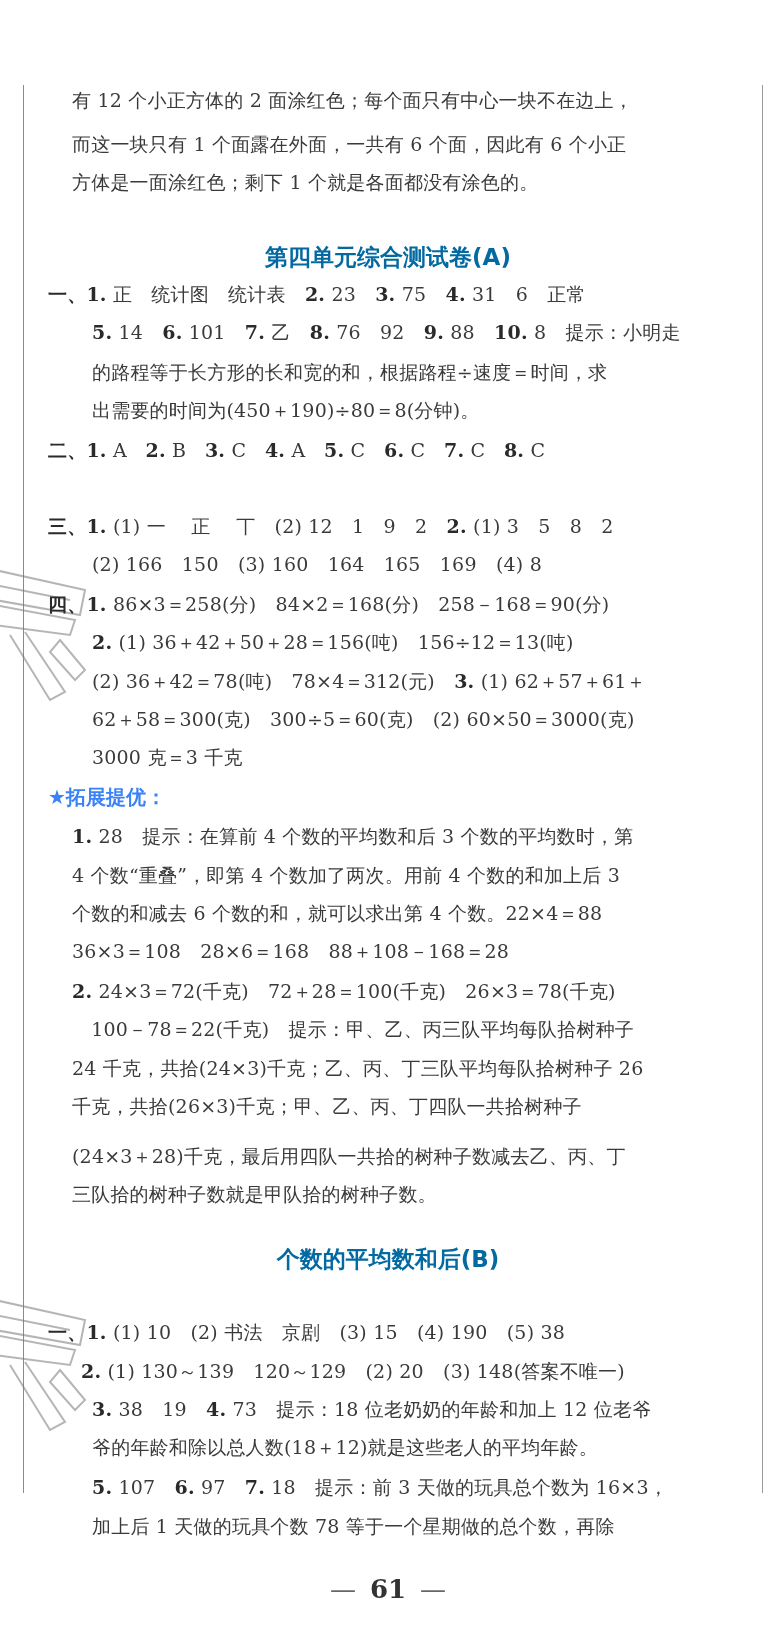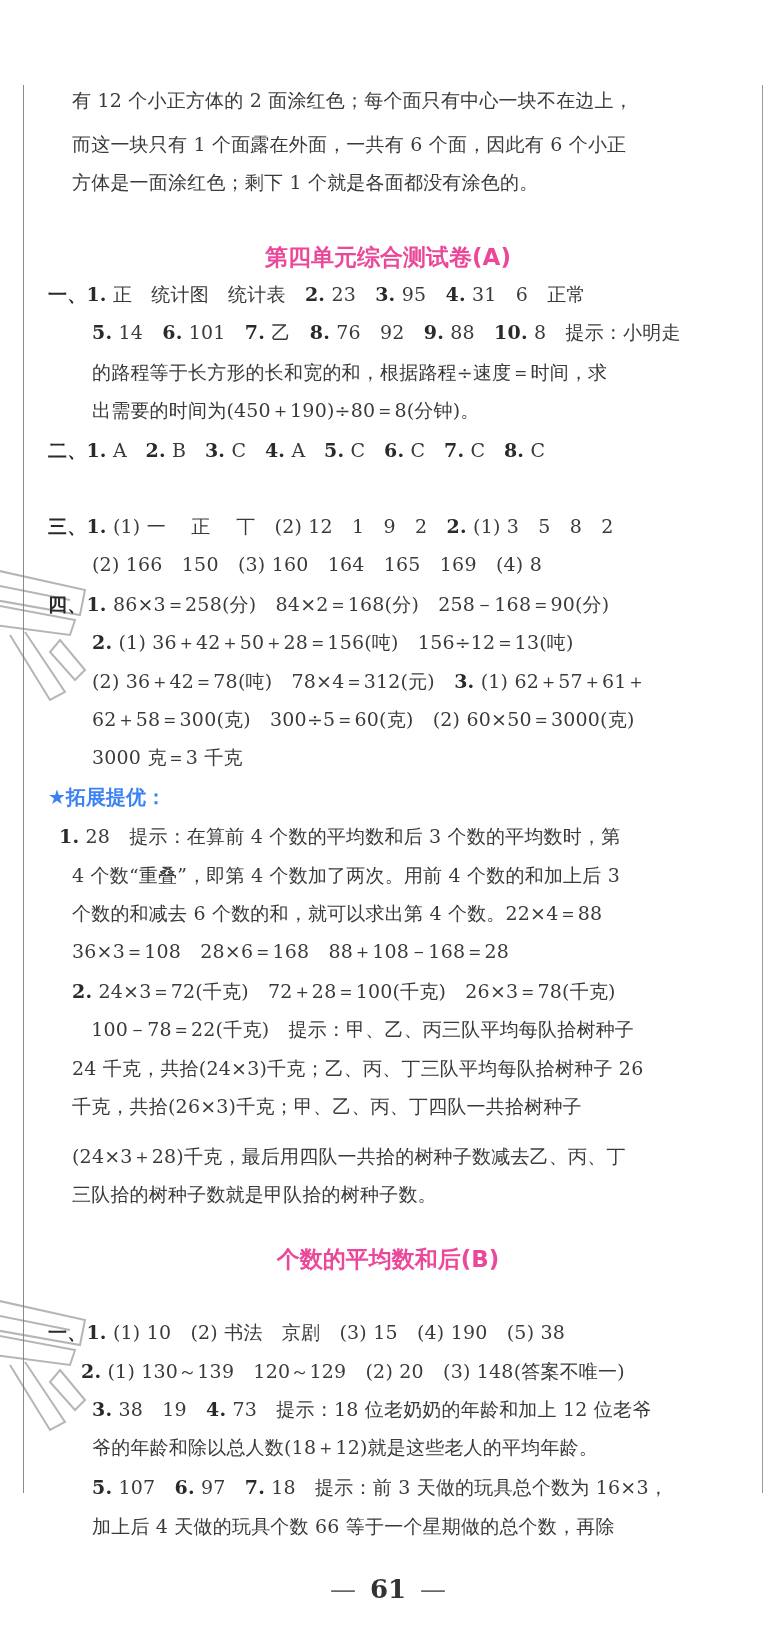--- a/index.html
+++ b/index.html
@@ -17,21 +17,21 @@
       background: #9a9a9a;
     }
     .line {
       position: absolute; white-space: nowrap;
       font-size: 19px; line-height: 28px; letter-spacing: 0.2px;
     }
     .b { font-weight: bold; color: #2a2a2a; }
     .title {
       position: absolute; left: 0; width: 776px; text-align: center;
       font-family: "DejaVu Sans", "Liberation Sans", sans-serif;
-      font-weight: bold; font-size: 23px; color: #ec4899;
+      font-weight: bold; font-size: 23px; color: #0369a1;
     }
     .subhead {
       position: absolute; font-family: "DejaVu Sans", "Liberation Sans", sans-serif;
       font-weight: bold; font-size: 20px; color: #3b82f6;
     }
     .pagenum {
       position: absolute; left: 0; width: 776px; top: 1540px; text-align: center;
       font-size: 26px; font-weight: bold; color: #333;
     }
     .pagenum .dash { font-weight: normal; color: #666; margin: 0 14px; }
@@ -65,21 +65,21 @@
   </g>
 </svg>
 
 <div class="line" style="left:72px; top:86px">有 12 个小正方体的 2 面涂红色；每个面只有中心一块不在边上，</div>
 <div class="line" style="left:72px; top:130px">而这一块只有 1 个面露在外面，一共有 6 个面，因此有 6 个小正</div>
 <div class="line" style="left:72px; top:168px">方体是一面涂红色；剩下 1 个就是各面都没有涂色的。</div>
 
 <div class="title" style="top:242px">第四单元综合测试卷(A)</div>
 
 <div class="line" style="left:48px; top:280px">
-  <span class="b">一、</span><span class="b">1.</span><span> 正　统计图　统计表　</span><span class="b">2.</span><span> 23　</span><span class="b">3.</span><span> 95　</span><span class="b">4.</span><span> 31　6　正常</span>
+  <span class="b">一、</span><span class="b">1.</span><span> 正　统计图　统计表　</span><span class="b">2.</span><span> 23　</span><span class="b">3.</span><span> 75　</span><span class="b">4.</span><span> 31　6　正常</span>
 </div>
 <div class="line" style="left:92px; top:318px">
   <span class="b">5.</span><span> 14　</span><span class="b">6.</span><span> 101　</span><span class="b">7.</span><span> 乙　</span><span class="b">8.</span><span> 76　92　</span><span class="b">9.</span><span> 88　</span><span class="b">10.</span><span> 8　提示：小明走</span>
 </div>
 <div class="line" style="left:92px; top:358px">的路程等于长方形的长和宽的和，根据路程÷速度＝时间，求</div>
 <div class="line" style="left:92px; top:396px">出需要的时间为(450＋190)÷80＝8(分钟)。</div>
 
 <div class="line" style="left:48px; top:436px">
   <span class="b">二、</span><span class="b">1.</span> <span>A</span>&nbsp;&nbsp; <span class="b">2.</span> <span>B</span>&nbsp;&nbsp; <span class="b">3.</span> <span>C</span>&nbsp;&nbsp; <span class="b">4.</span> <span>A</span>&nbsp;&nbsp; <span class="b">5.</span> <span>C</span>&nbsp;&nbsp; <span class="b">6.</span> <span>C</span>&nbsp;&nbsp; <span class="b">7.</span> <span>C</span>&nbsp;&nbsp; <span class="b">8.</span> <span>C</span>
 </div>
@@ -95,21 +95,21 @@
 <div class="line" style="left:92px; top:628px">
   <span class="b">2.</span><span> (1) 36＋42＋50＋28＝156(吨)　156÷12＝13(吨)</span>
 </div>
 <div class="line" style="left:92px; top:667px">
   <span>(2) 36＋42＝78(吨)　78×4＝312(元)　</span><span class="b">3.</span><span> (1) 62＋57＋61＋</span>
 </div>
 <div class="line" style="left:92px; top:705px">62＋58＝300(克)　300÷5＝60(克)　(2) 60×50＝3000(克)</div>
 <div class="line" style="left:92px; top:743px">3000 克＝3 千克</div>
 
 <div class="subhead" style="left:48px; top:784px">★拓展提优：</div>
-<div class="line" style="left:59px; top:822px">
+<div class="line" style="left:72px; top:822px">
   <span class="b">1.</span><span> 28　提示：在算前 4 个数的平均数和后 3 个数的平均数时，第</span>
 </div>
 <div class="line" style="left:72px; top:861px">4 个数“重叠”，即第 4 个数加了两次。用前 4 个数的和加上后 3</div>
 <div class="line" style="left:72px; top:899px">个数的和减去 6 个数的和，就可以求出第 4 个数。22×4＝88</div>
 <div class="line" style="left:72px; top:937px">36×3＝108　28×6＝168　88＋108－168＝28</div>
 <div class="line" style="left:72px; top:977px">
   <span class="b">2.</span><span> 24×3＝72(千克)　72＋28＝100(千克)　26×3＝78(千克)</span>
 </div>
 <div class="line" style="left:72px; top:1015px">　100－78＝22(千克)　提示：甲、乙、丙三队平均每队拾树种子</div>
 <div class="line" style="left:72px; top:1054px">24 千克，共拾(24×3)千克；乙、丙、丁三队平均每队拾树种子 26</div>
@@ -125,17 +125,17 @@
 <div class="line" style="left:81px; top:1357px">
   <span class="b">2.</span><span> (1) 130～139　120～129　(2) 20　(3) 148(答案不唯一)</span>
 </div>
 <div class="line" style="left:92px; top:1395px">
   <span class="b">3.</span><span> 38　19　</span><span class="b">4.</span><span> 73　提示：18 位老奶奶的年龄和加上 12 位老爷</span>
 </div>
 <div class="line" style="left:92px; top:1433px">爷的年龄和除以总人数(18＋12)就是这些老人的平均年龄。</div>
 <div class="line" style="left:92px; top:1473px">
   <span class="b">5.</span><span> 107　</span><span class="b">6.</span><span> 97　</span><span class="b">7.</span><span> 18　提示：前 3 天做的玩具总个数为 16×3，</span>
 </div>
-<div class="line" style="left:92px; top:1511px; top:1512px">加上后 4 天做的玩具个数 66 等于一个星期做的总个数，再除</div>
+<div class="line" style="left:92px; top:1511px; top:1512px">加上后 1 天做的玩具个数 78 等于一个星期做的总个数，再除</div>
 
 <div class="pagenum" style="top:1574px">
   <span class="dash">—</span><span>61</span><span class="dash">—</span>
 </div>
 
 </body></html>

